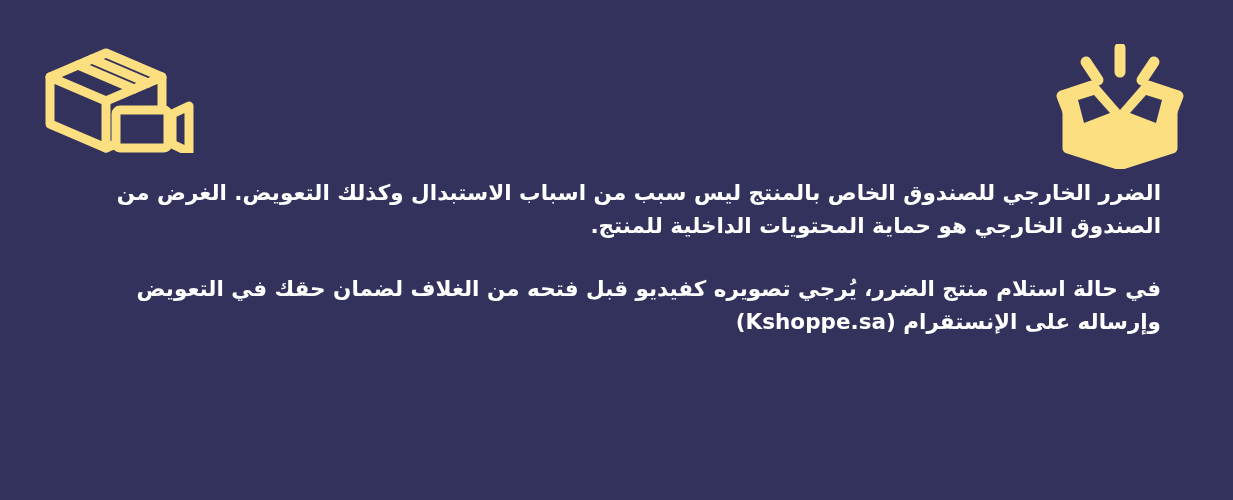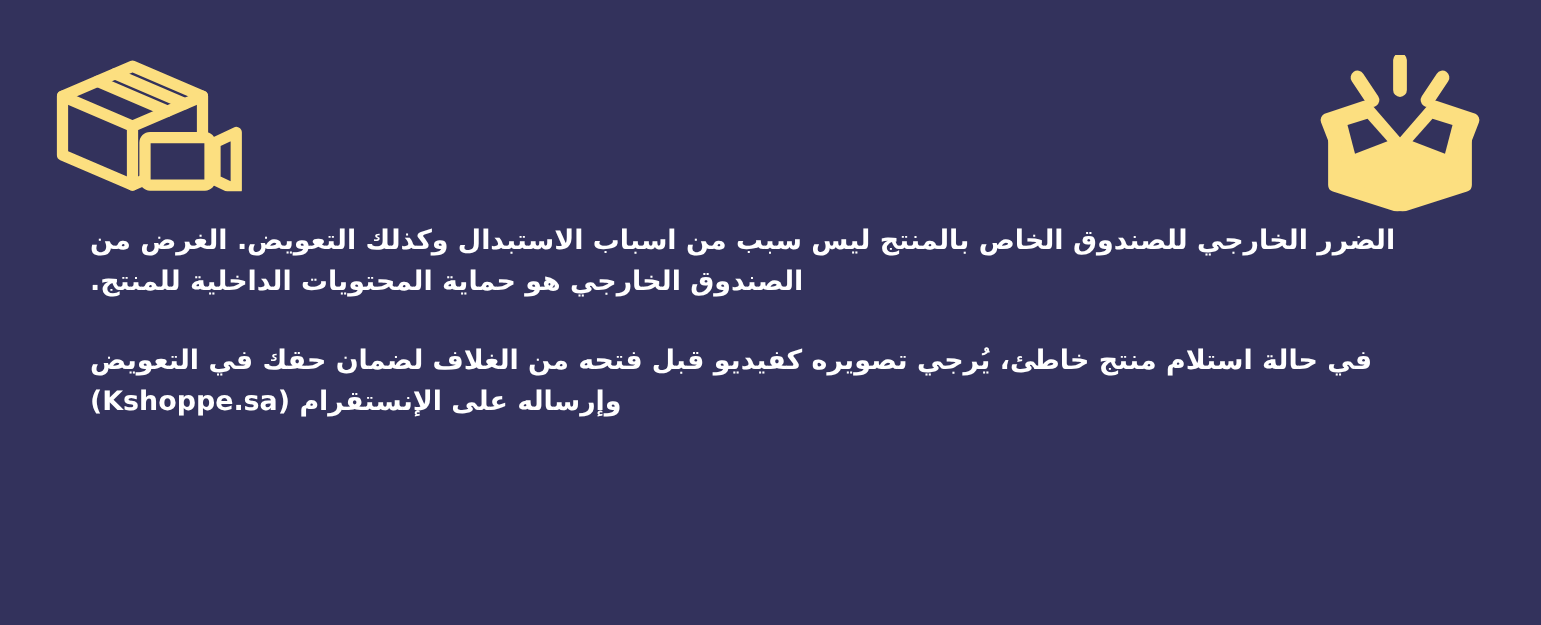--- a/index.html
+++ b/index.html
@@ -46,21 +46,21 @@
     direction: rtl;
     text-align: center;
     color: #ffffff;
   }
   .para {
     font-size: 21.5px;
     font-weight: bold;
     line-height: 1.54;
     letter-spacing: 0px;
     margin: 0;
-    text-align: left;
+    text-align: right;
     direction: rtl;
     unicode-bidi: isolate;
   }
   .para.first {
     margin-bottom: 30px;
   }
 
   
   .logo {
     position: absolute;
@@ -126,17 +126,17 @@
 
       <g fill="#33325c">
         <path d="M38 56 L54 51 L70 69 L44 79 Z"></path>
         <path d="M122 56 L106 51 L90 69 L116 79 Z"></path>
       </g>
     </svg>
   </div>
 
   <div class="copy">
     <p class="para first">الضرر الخارجي للصندوق الخاص بالمنتج ليس سبب من اسباب الاستبدال وكذلك التعويض. الغرض من الصندوق الخارجي هو حماية المحتويات الداخلية للمنتج.</p>
-    <p class="para">في حالة استلام منتج خاطئ، يُرجي تصويره كفيديو قبل فتحه من الغلاف لضمان حقك في التعويض وإرساله على الإنستقرام  (Kshoppe.sa)</p>
+    <p class="para">في حالة استلام منتج الضرر، يُرجي تصويره كفيديو قبل فتحه من الغلاف لضمان حقك في التعويض وإرساله على الإنستقرام  (Kshoppe.sa)</p>
   </div>
 
 
 </div>
 
 </body></html>

